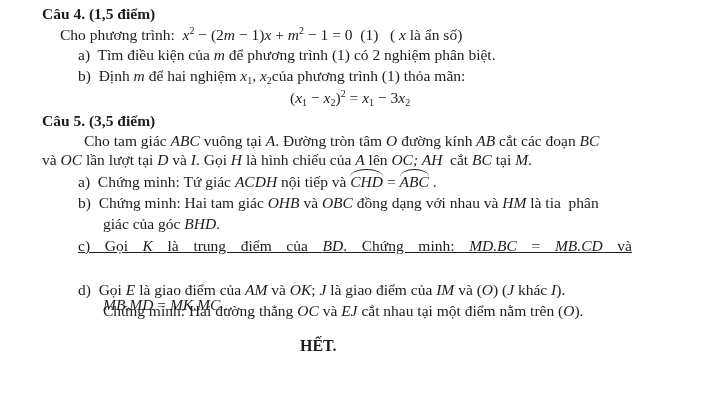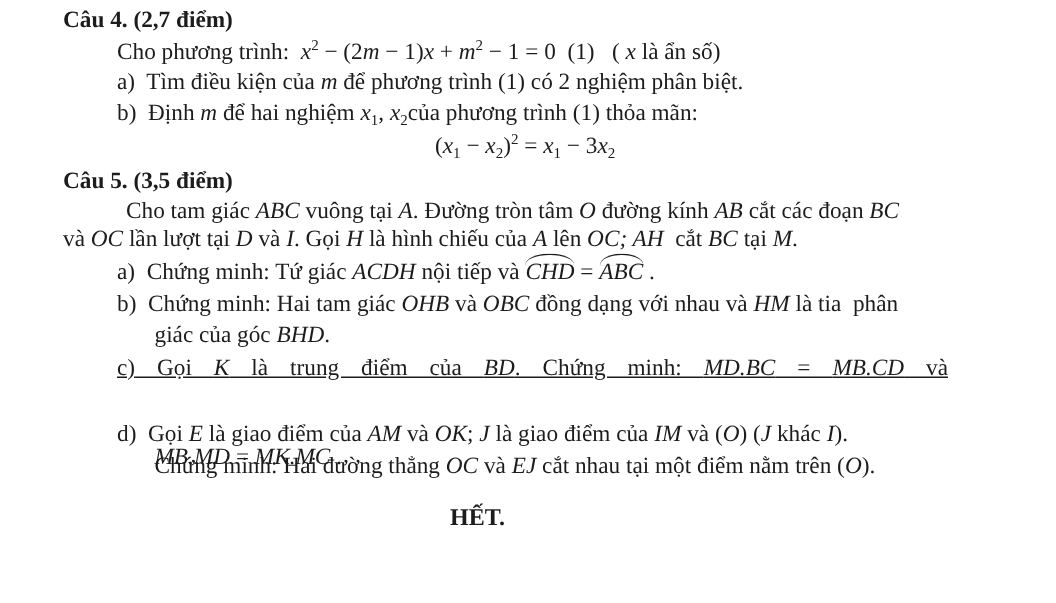--- a/index.html
+++ b/index.html
@@ -16,23 +16,23 @@
   .arc { display: inline-block; position: relative; font-style: italic; }
   .arc::before {
     content: ""; position: absolute; left: 0; right: 0; top: -3px; height: 7px;
     border-top: 1.2px solid #1c1c1c; border-radius: 50% 50% 0 0 / 100% 100% 0 0;
   }
   .justify { text-align: justify; text-align-last: justify; display: block; white-space: normal; text-decoration: underline; }
 </style>
 </head>
 <body>
 
-<div class="line b" style="left:42px; top:4px;">Câu 4. (2,7 điểm)</div>
+<div class="line b" style="left:42px; top:4px;">Câu 4. (1,5 điểm)</div>
 
-<div class="line" style="left:78px; top:25px;text-align:right;">
+<div class="line" style="left:60px; top:25px;text-align:right;">
   <span>Cho phương trình:</span>
   <span>&nbsp;<i>x</i><sup>2</sup> − (2<i>m</i> − 1)<i>x</i> + <i>m</i><sup>2</sup> − 1 = 0&nbsp;</span>
   <span>(1)</span>
   <span>&nbsp;&nbsp;( <i>x</i> là ẩn số)</span>
 </div>
 
 <div class="line" style="left:78px; top:45px;">
   <span>a)</span>&nbsp;
   <span>Tìm điều kiện của <i>m</i> để phương trình (1) có 2 nghiệm phân biệt.</span>
 </div>

